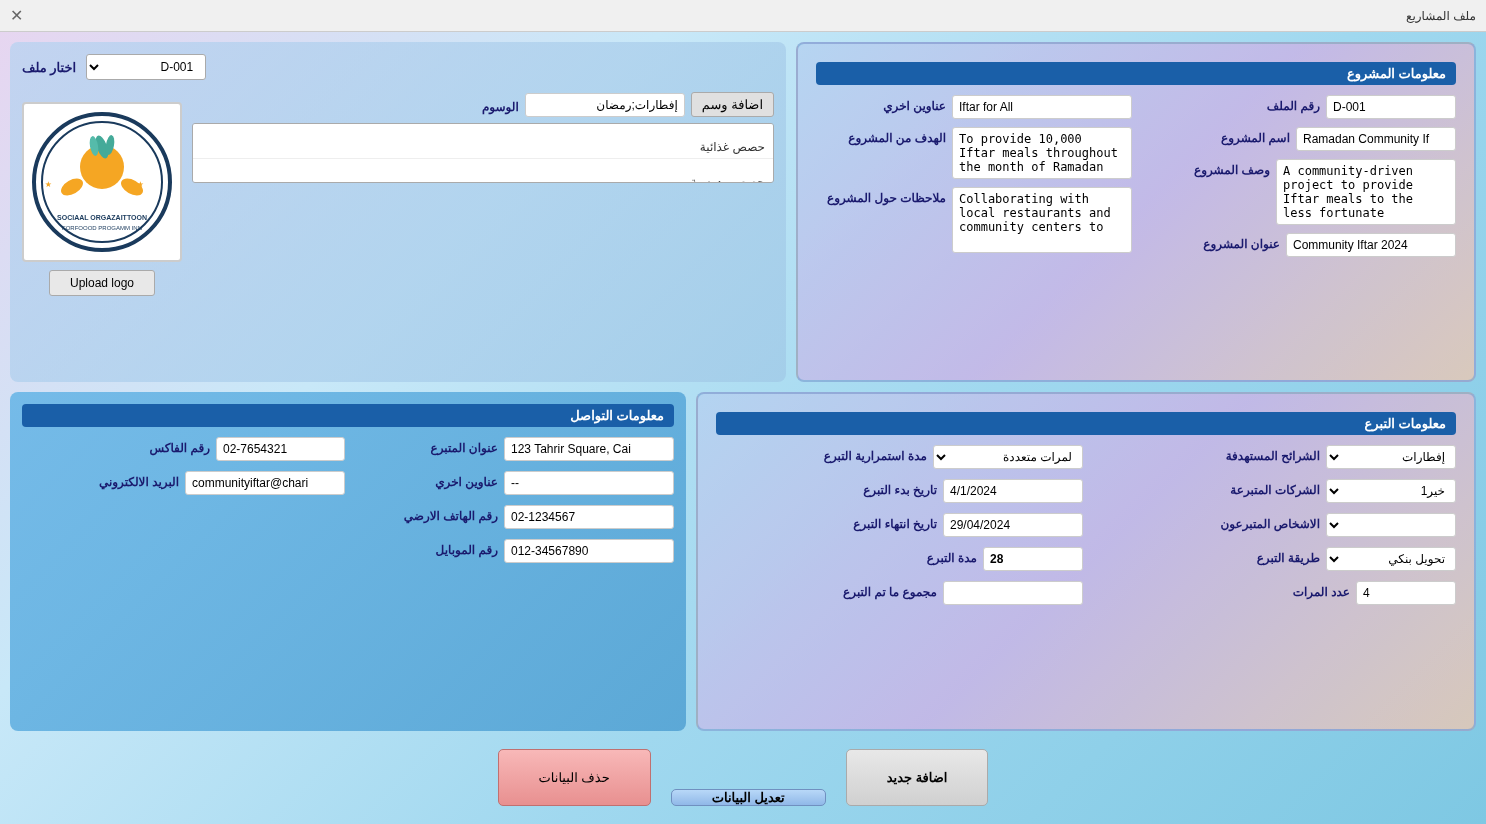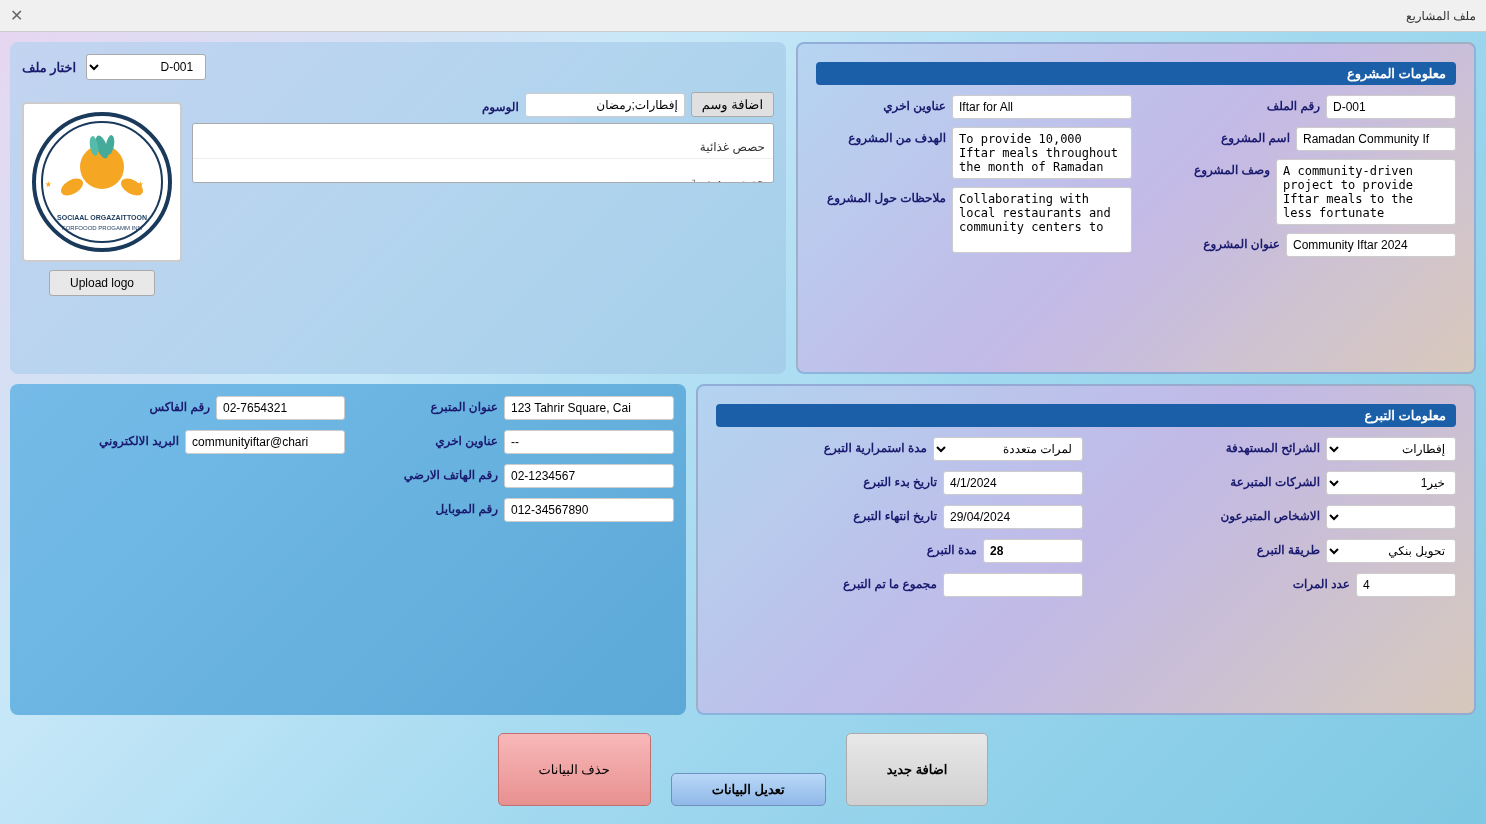--- a/index.html
+++ b/index.html
@@ -251,21 +251,21 @@
       padding: 8px 40px;
       font-size: 13px;
       font-weight: bold;
       cursor: pointer;
       direction: rtl;
     }
     .btn-edit {
       background: linear-gradient(180deg, #b8d8f8 0%, #90b8e8 100%);
       border: 1px solid #7090c0;
       border-radius: 5px;
-      padding: 8px 40px;
+      padding: 0 40px;
       font-size: 13px;
       font-weight: bold;
       cursor: pointer;
       direction: rtl;
       margin-top: 40px;
     }
     .btn-delete {
       background: linear-gradient(180deg, #f8b8b8 0%, #e89090 100%);
       border: 1px solid #c07070;
       border-radius: 5px;
@@ -465,20 +465,23 @@
           </div>
           <div class="form-row">
             <input class="form-input" style="width: 140px;" value="">
             <span class="form-label">مجموع ما تم التبرع</span>
           </div>
         </div>
       </div>
     </div>
 
     <div class="contact-panel">
+      <div class="clearfix">
+        <div class="panel-title">معلومات التواصل</div>
+      </div>
 
       <div class="contact-grid">
 
         <div>
           <div class="form-row" style="margin-bottom:10px;">
             <input class="form-input" style="width: 170px;" value="123 Tahrir Square, Cai">
             <span class="form-label">عنوان المتبرع</span>
           </div>
           <div class="form-row" style="margin-bottom:10px;">
             <input class="form-input" style="width: 170px;" value="--">

